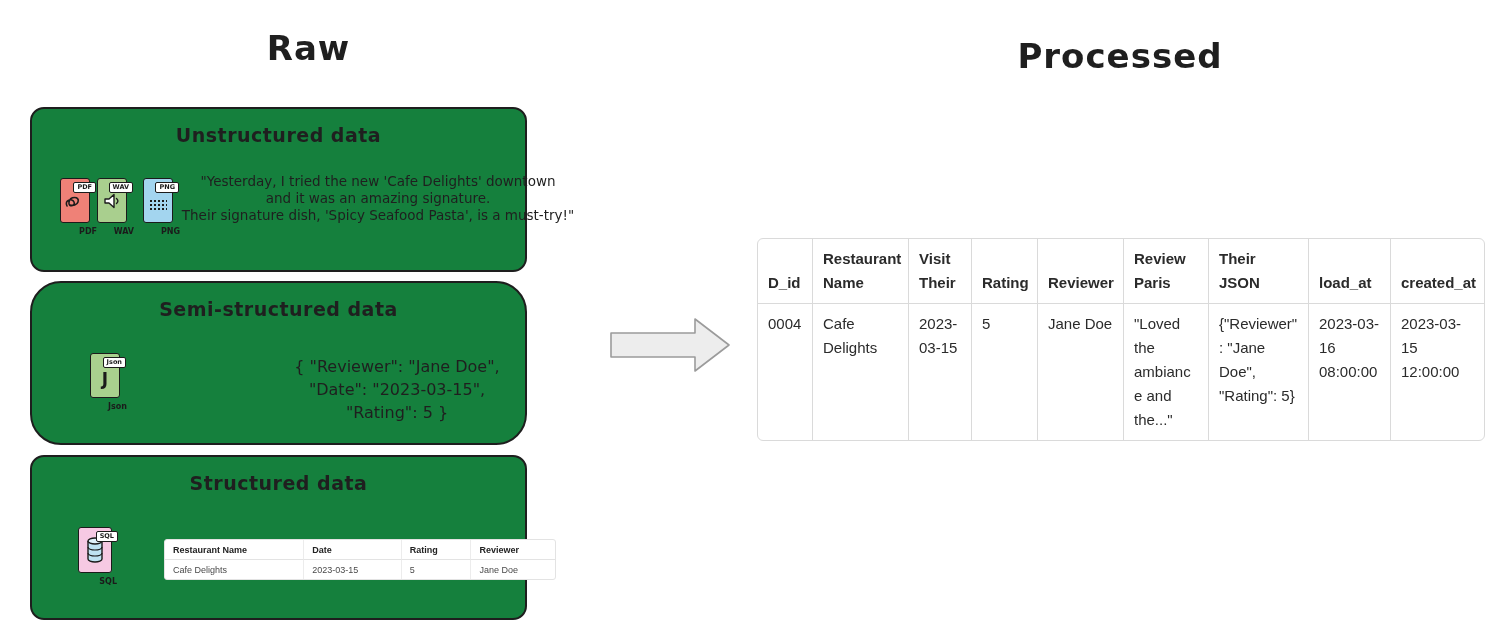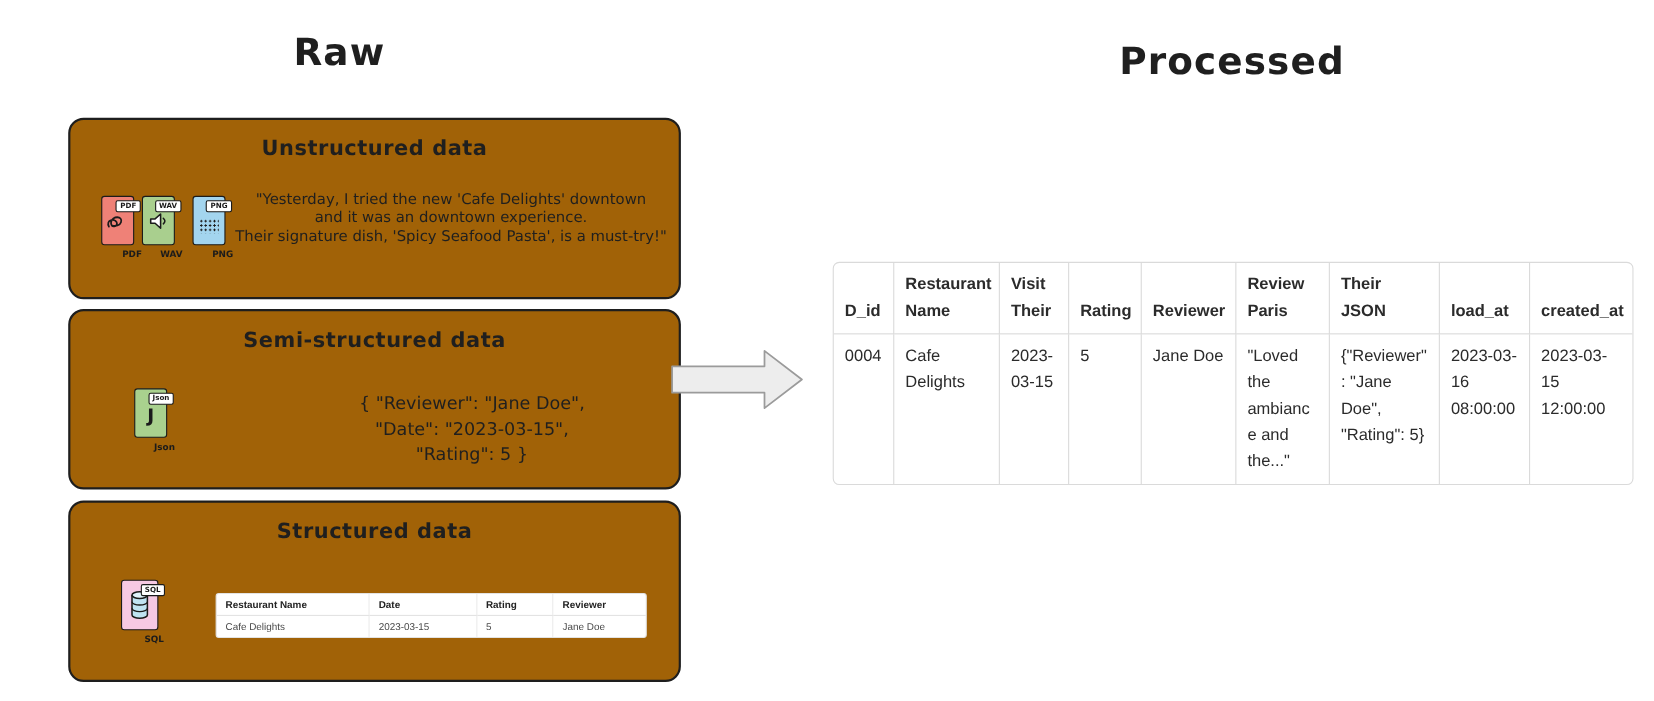--- a/index.html
+++ b/index.html
@@ -24,29 +24,28 @@
     font-weight: 600;
     letter-spacing: 1px;
   }
   .col-title.raw  { left: 30px;  width: 557px; top: 28px; }
   .col-title.proc { left: 757px; width: 726px; top: 36px; }
 
   
   .box {
     position: absolute;
     left: 30px;
-    width: 557px;
+    width: 497px;
     height: 165px;
     border: 2px solid #1e1e1e;
     border-radius: 14px;
-    background: #a16207;
-    margin-left: 32px;
+    background: #15803d;
   }
   .box.b1 { top: 107px; }
-  .box.b2 { top: 281px; height: 164px; }
+  .box.b2 { top: 281px; height: 164px; border-radius: 31px; }
   .box.b3 { top: 455px; }
 
   .box-title {
     position: absolute;
     top: 15px; left: 0; right: 0;
     text-align: center;
     font-size: 19px;
     font-weight: 600;
     letter-spacing: .5px;
   }
@@ -214,21 +213,21 @@
     <div class="file-icon icon-png">
       <div class="file-body png">
         <span class="file-tab">PNG</span>
         <div class="glyph-dots"></div>
       </div>
       <div class="file-label">PNG</div>
     </div>
 
     <div class="quote hand">
       <div>"Yesterday, I tried the new 'Cafe Delights' downtown</div>
-      <div>and it was an downtown experience.</div>
+      <div>and it was an amazing signature.</div>
       <div>Their signature dish, 'Spicy Seafood Pasta', is a must-try!"</div>
     </div>
   </section>
 
   <section class="box b2">
     <div class="box-title hand">Semi-structured data</div>
 
     <div class="file-icon icon-json">
       <div class="file-body json">
         <span class="file-tab">Json</span>

